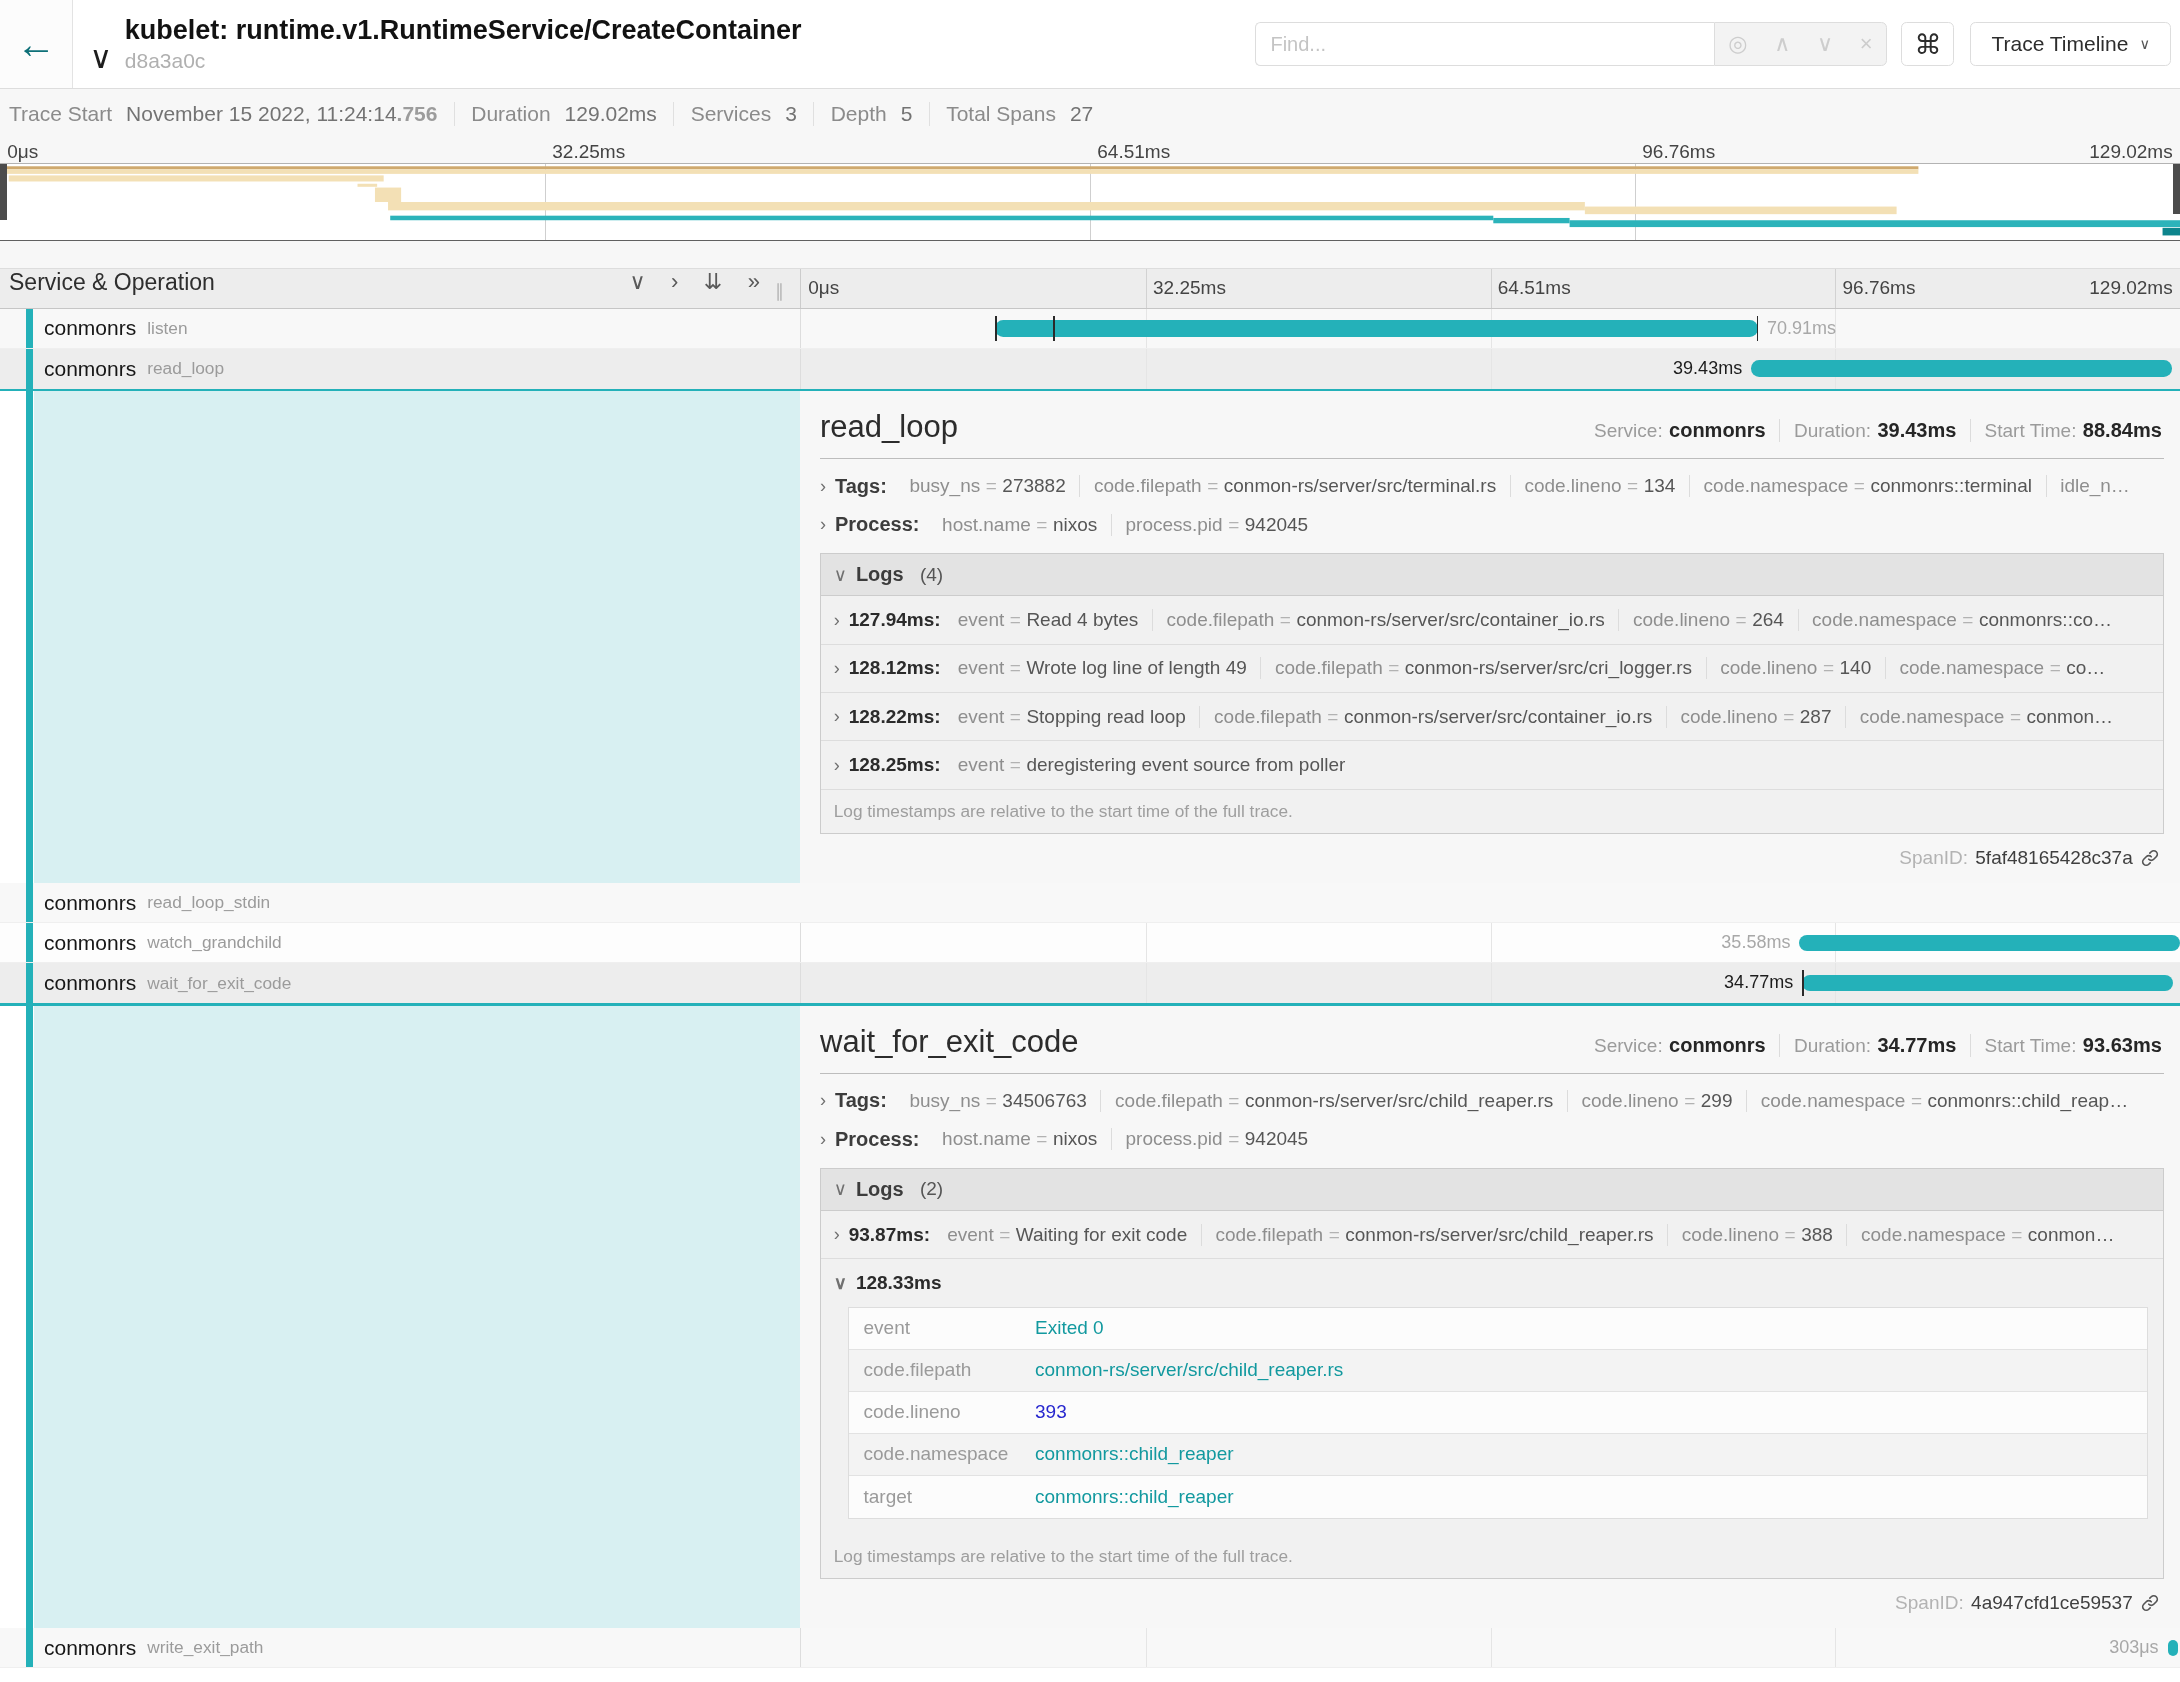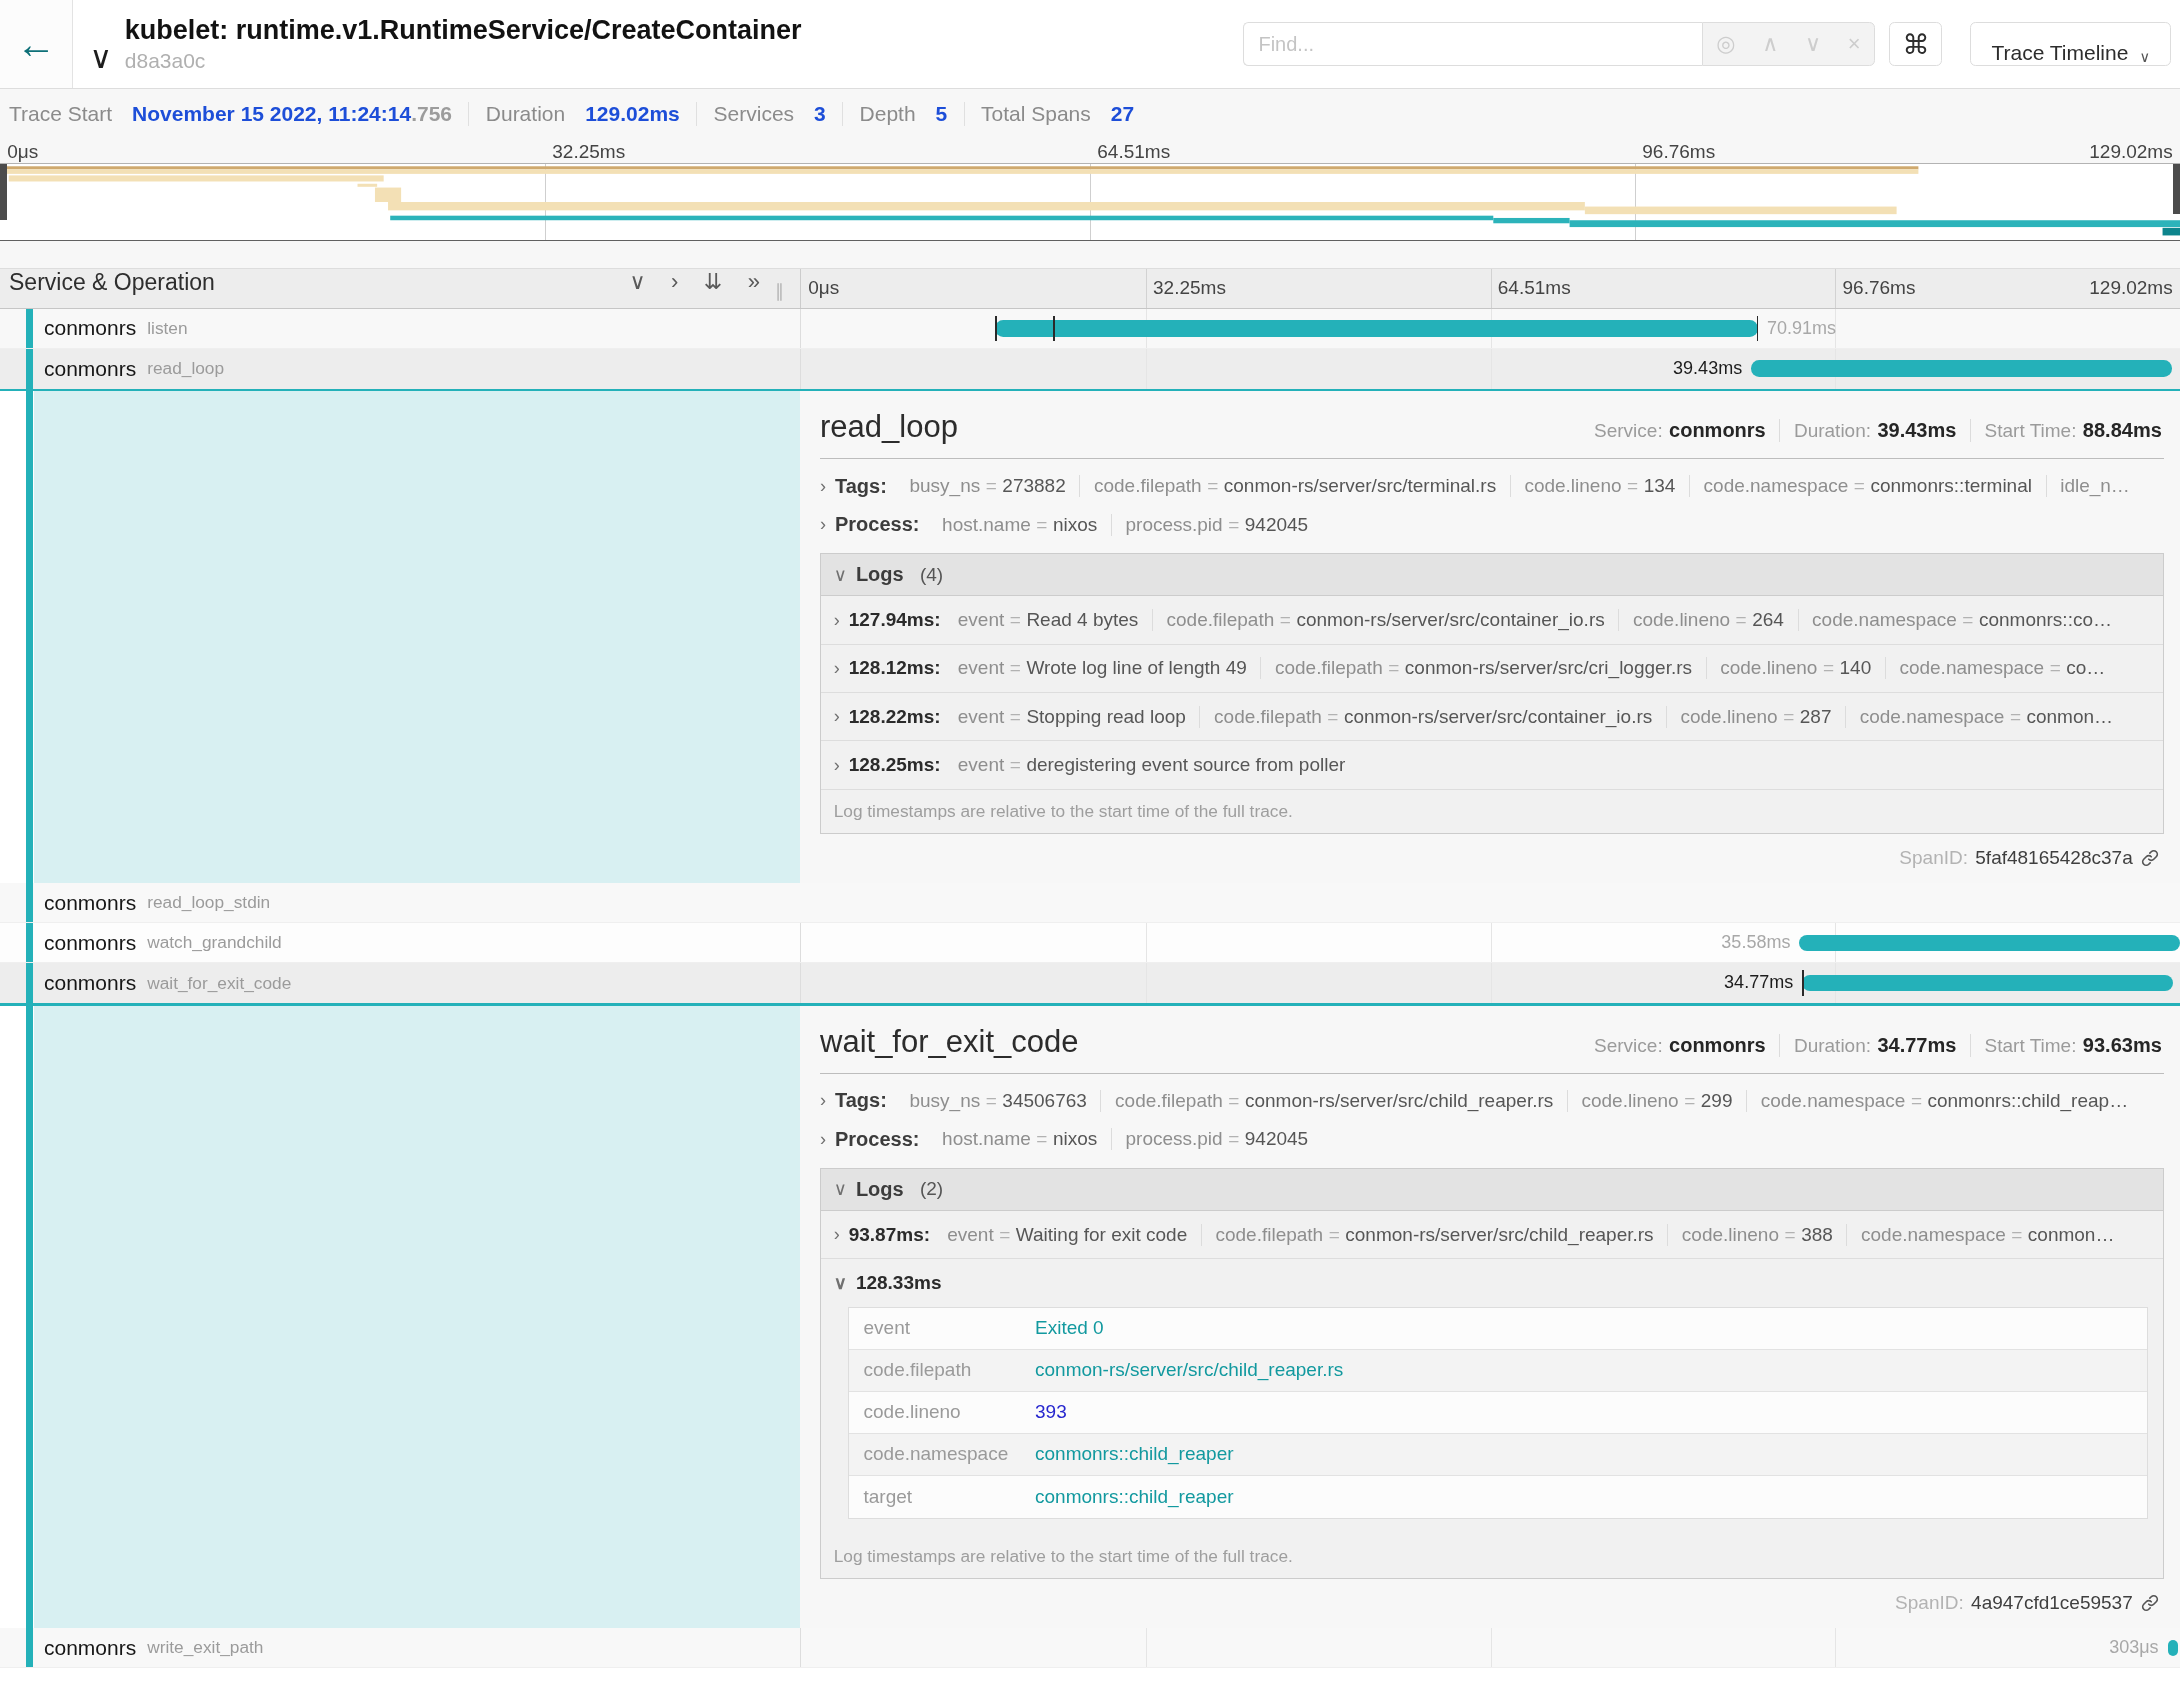--- a/index.html
+++ b/index.html
@@ -22,32 +22,32 @@
   .find-group{margin-left:auto;display:flex;height:44px}
   .find-input{width:459px;border:0.9px solid #ddd;border-right:none;border-radius:5.5px 0 0 5.5px;padding:0 14.5px;
     font-size:20px;color:#333;outline:none;font-family:"Liberation Sans",sans-serif}
   .find-input::placeholder{color:#c4c4c4}
   .find-tools{width:173px;background:#f3f3f3;border:0.9px solid #ddd;border-radius:0 5.5px 5.5px 0;
     display:flex;align-items:center;justify-content:space-around;color:#cdcdcd;font-size:22px}
   .ft-ic{cursor:default}
   .kbd-btn{margin-left:14.5px;width:53px;height:44px;border:0.9px solid #ddd;border-radius:5.5px;background:#fff;
     font-size:27px;color:#2d2d2d;display:flex;align-items:center;justify-content:center;cursor:pointer;
     font-family:"DejaVu Sans",sans-serif}
-  .view-btn{margin:0 9px 0 28px;height:44px;padding:0 20px;border:0.9px solid #ddd;border-radius:5.5px;background:#fff;
-    font-size:21px;color:#2d2d2d;display:flex;align-items:flex-end;gap:11px;cursor:pointer;white-space:nowrap;
+  .view-btn{margin:0 9px 0 16px;height:44px;padding:0 20px;border:0.9px solid #ddd;border-radius:5.5px;background:#fff;
+    font-size:21px;color:#2d2d2d;display:flex;align-items:center;gap:11px;cursor:pointer;white-space:nowrap;
     font-family:"Liberation Sans",sans-serif}
   .view-btn .caret{font-size:14.5px;color:#555}
 
   
   .summary{height:51px;background:#f7f7f7;border-top:0.9px solid #ddd;display:flex;align-items:center;
     padding-left:9px;font-size:21px;white-space:nowrap}
   .sum-item{color:#8b8b8b;padding:0 16.4px;border-right:0.9px solid #e0e0e0}
   .sum-item:first-child{padding-left:0}
   .sum-item:last-child{border-right:none}
-  .sval{color:#1d4ed8;font-weight:bold;margin-left:20px}
+  .sval{color:#737373;font-weight:normal;margin-left:14px}
   .ssuf{color:#9c9c9c;font-weight:bold}
 
   
   .mini-labels{position:relative;height:23.6px;background:#f7f7f7;font-size:18px;color:#555}
   .mini-labels .tick-label{top:1.8px}
   .mini-canvas{position:relative;height:78px;background:#fff;border-top:0.9px solid #b3b3b3;border-bottom:1.8px solid #606060}
   .mini-canvas svg{position:absolute;inset:0;width:100%;height:100%}
   .mini-grid{position:absolute;top:0;bottom:0;width:0.9px;background:#cfcfcf}
   .mini-handle{position:absolute;top:0;width:7.3px;background:#4c4c4c}
   .mini-gap{height:27px;background:#f7f7f7}

